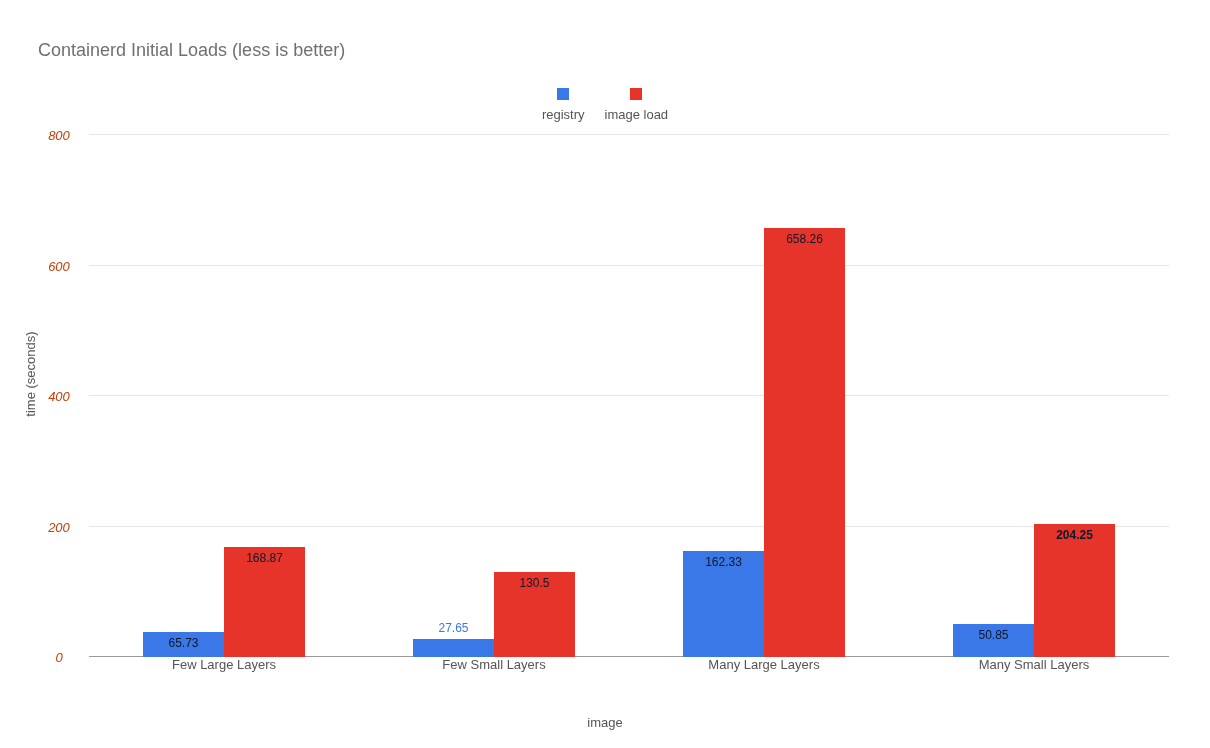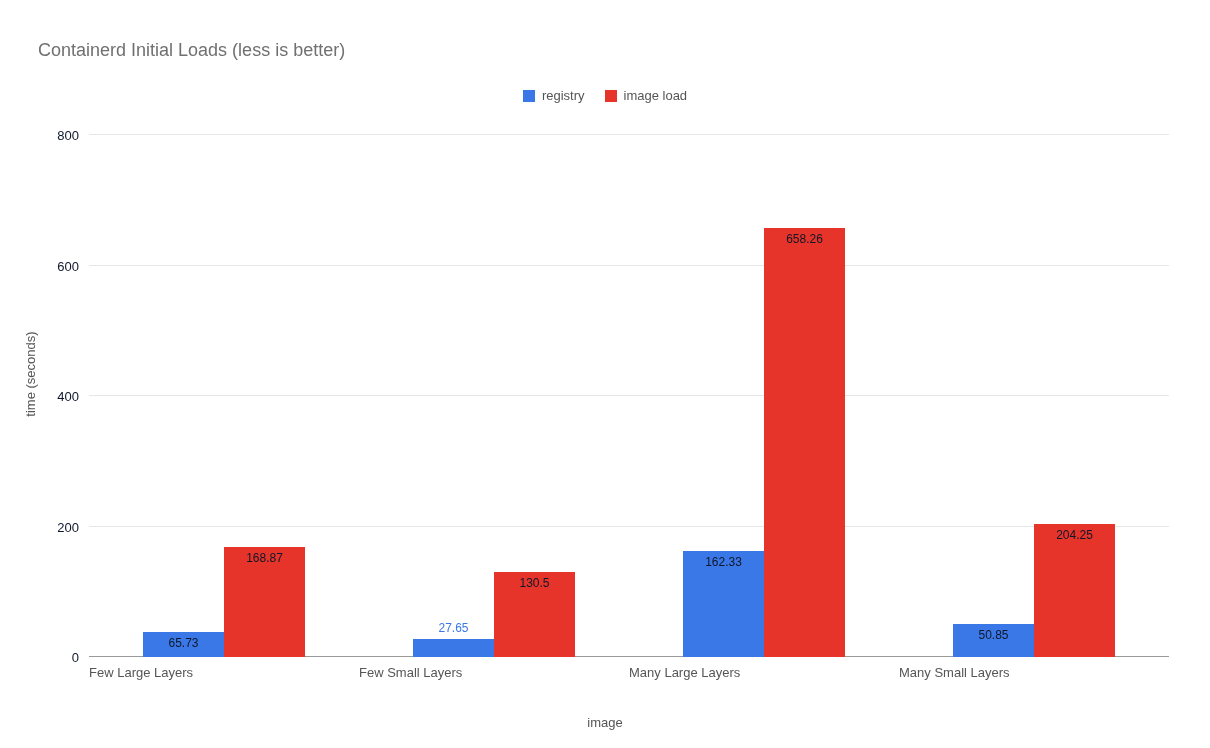--- a/index.html
+++ b/index.html
@@ -32,20 +32,21 @@
     display: flex;
     justify-content: center;
     gap: 20px;
     font-size: 13px;
     color: #555;
   }
   .legend-item {
     display: flex;
     align-items: center;
     gap: 7px;
+    flex-direction: column;
   }
   .swatch {
     width: 12px;
     height: 12px;
   }
   .swatch-registry  { background: #3b78e7; }
   .swatch-imageload { background: #e6342a; }
 
   .plot {
     position: absolute;
@@ -65,23 +66,24 @@
     left: 0;
     width: 100%;
     border-top: 1px solid #9a9a9a;
   }
   .ytick-label {
     position: absolute;
     right: 100%;
     margin-right: 10px;
     transform: translateY(-50%);
     font-size: 13px;
-    color: #0f172a;
-    text-align: right;
+    color: #c2410c;
+    text-align: center;
     width: 40px;
+    font-style: italic;
   }
 
   .group {
     position: absolute;
     bottom: 0;
     width: 270px; 
     height: 100%;
   }
   .bar {
     position: absolute;
@@ -97,22 +99,22 @@
     width: 81px;
     text-align: center;
     white-space: nowrap;
   }
   .val-label-inside-white { color: #0f172a; }
   .val-label-above-blue   { color: #3b78e7; }
 
   .cat-label {
     position: absolute;
     top: 100%;
-    margin-top: 8px;
     width: 270px;
+    text-align: center;
     font-size: 13px;
     color: #555;
   }
 
   .x-title {
     position: absolute;
     bottom: 18px;
     left: 0;
     right: 0;
     text-align: center;
@@ -185,19 +187,19 @@
       <div class="val-label val-label-inside-white" style="left:54px; bottom:88px;">162.33</div>
       <div class="bar bar-imageload" style="left:135px; height:429.51px;"></div>
       <div class="val-label val-label-inside-white" style="left:135px; bottom:411px;">658.26</div>
       <div class="cat-label">Many Large Layers</div>
     </div>
 
     <div class="group" style="left:810px;">
       <div class="bar bar-registry" style="left:54px;  height:33.18px;"></div>
       <div class="val-label val-label-inside-white" style="left:54px; bottom:15px;">50.85</div>
       <div class="bar bar-imageload" style="left:135px; height:133.27px;"></div>
-      <div class="val-label val-label-inside-white" style="left:135px; bottom:115px;">204.25</div>
+      <div class="val-label val-label-inside-white" style="left:135px; bottom:115px;font-weight:bold;">204.25</div>
       <div class="cat-label">Many Small Layers</div>
     </div>
 
   </div>
 
 </div>
 
 </body></html>

